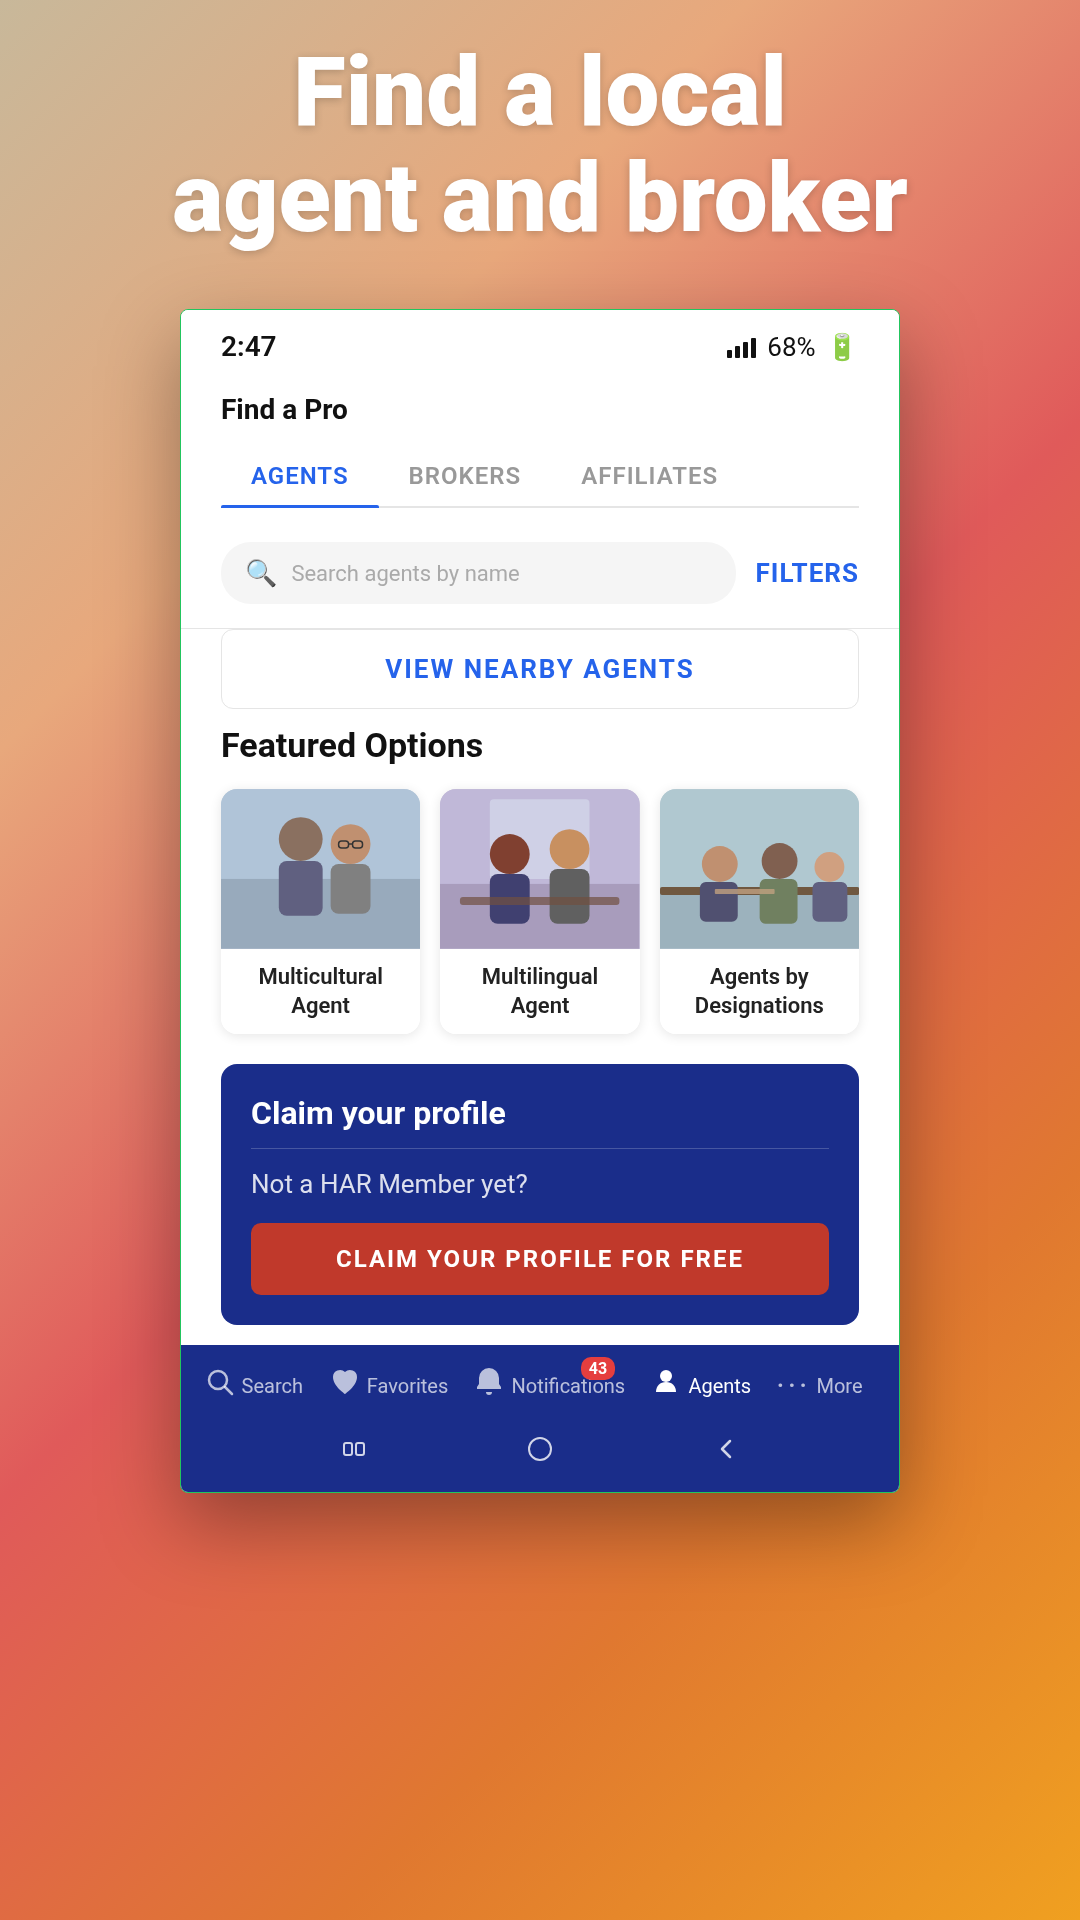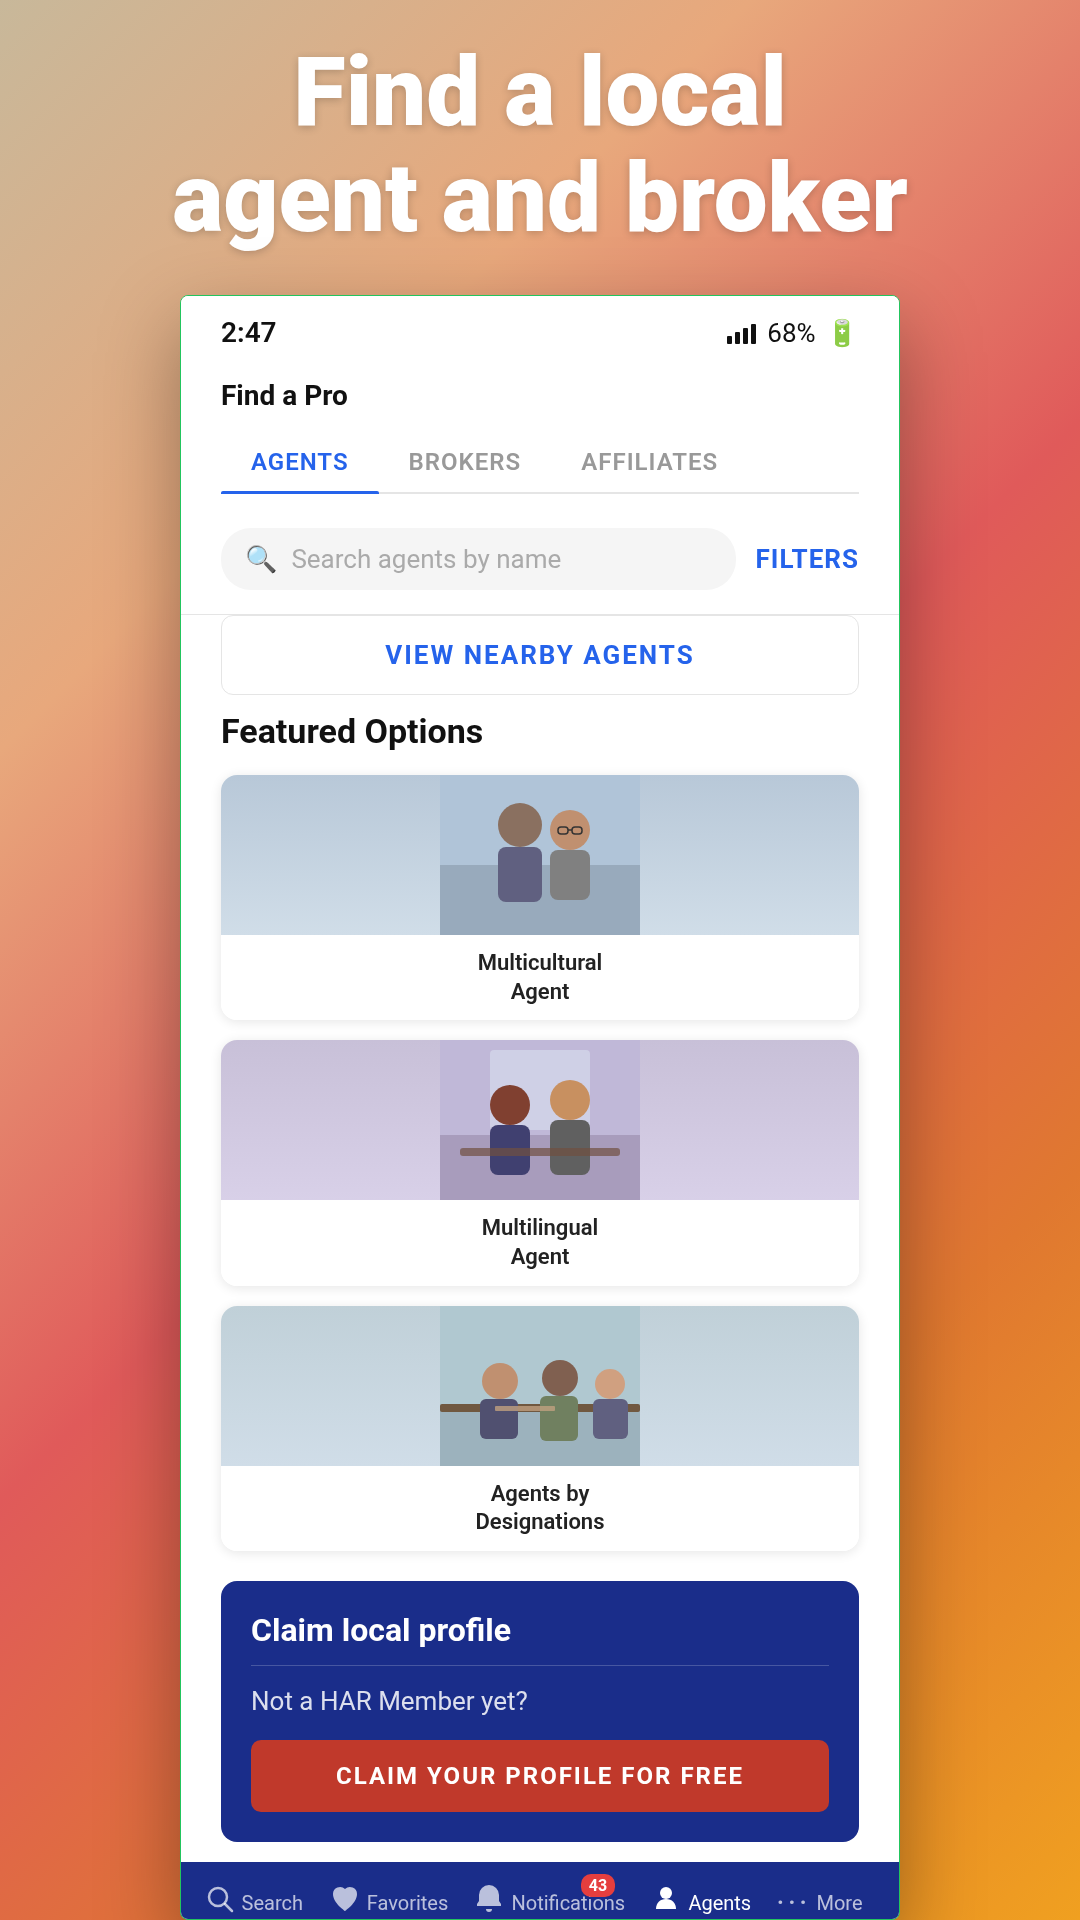--- a/index.html
+++ b/index.html
@@ -17,21 +17,21 @@
       justify-content: flex-start;
       padding-top: 40px;
     }
 
     .hero-title {
       color: white;
       font-size: 96px;
       font-weight: 900;
       text-align: center;
       line-height: 1.1;
-      margin-bottom: 44px;
+      margin-bottom: 58px;
       text-shadow: 0 2px 8px rgba(0,0,0,0.2);
       padding: 0 60px;
     }
 
     .phone-wrapper {
       width: 720px;
       background: white;
       border-radius: 8px;
       box-shadow: 0 30px 80px rgba(0,0,0,0.35);
       overflow: hidden;
@@ -142,21 +142,21 @@
       padding: 16px 24px;
       gap: 14px;
     }
 
     .search-icon-svg {
       color: #aaa;
       font-size: 26px;
     }
 
     .search-placeholder {
-      font-size: 26px;
+      font-size: 22px;
       color: #aaa;
     }
 
     .filters-btn {
       font-size: 26px;
       font-weight: 700;
       color: #2563eb;
       letter-spacing: 1px;
       cursor: pointer;
     }
@@ -186,21 +186,20 @@
     .featured-title {
       font-size: 34px;
       font-weight: 700;
       color: #111;
       margin-bottom: 24px;
     }
 
     .featured-cards {
       display: flex;
       gap: 20px;
-      flex-direction: column;
     }
 
     .featured-card {
       flex: 1;
       border-radius: 16px;
       overflow: hidden;
       box-shadow: 0 2px 12px rgba(0,0,0,0.1);
       cursor: pointer;
     }
 
@@ -452,21 +451,21 @@
             </svg>
           </div>
           <div class="card-label" style="white-space: pre-line;">Agents by
 Designations</div>
         </div>
 
       </div>
     </div>
 
     <div class="claim-section">
-      <div class="claim-title">Claim local profile</div>
+      <div class="claim-title">Claim your profile</div>
       <div class="claim-divider"></div>
       <div class="claim-subtitle">Not a HAR Member yet?</div>
       <div class="claim-btn">CLAIM YOUR PROFILE FOR FREE</div>
     </div>
 
   </div>
 
   <div class="bottom-nav">
 
     <div class="nav-item">

